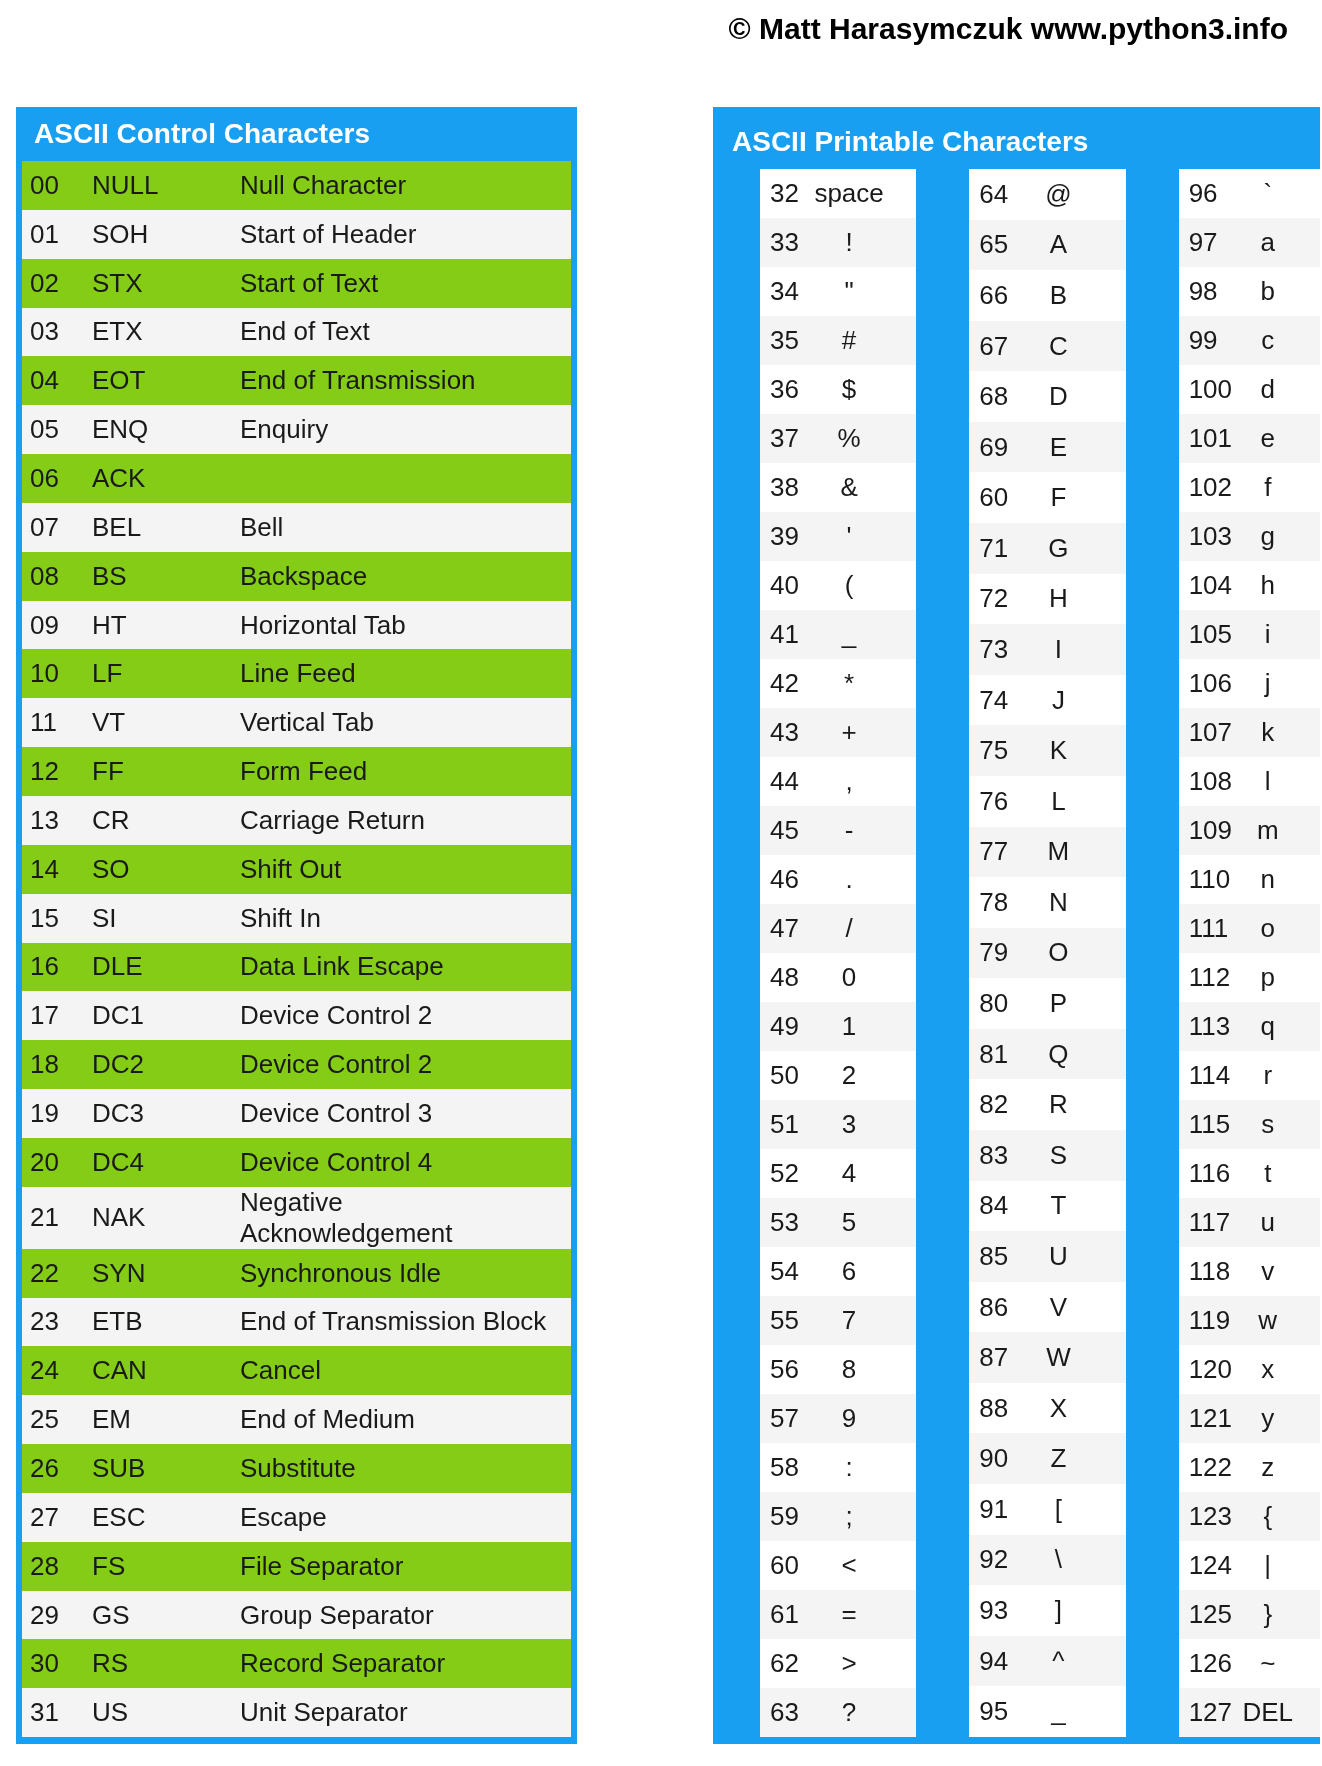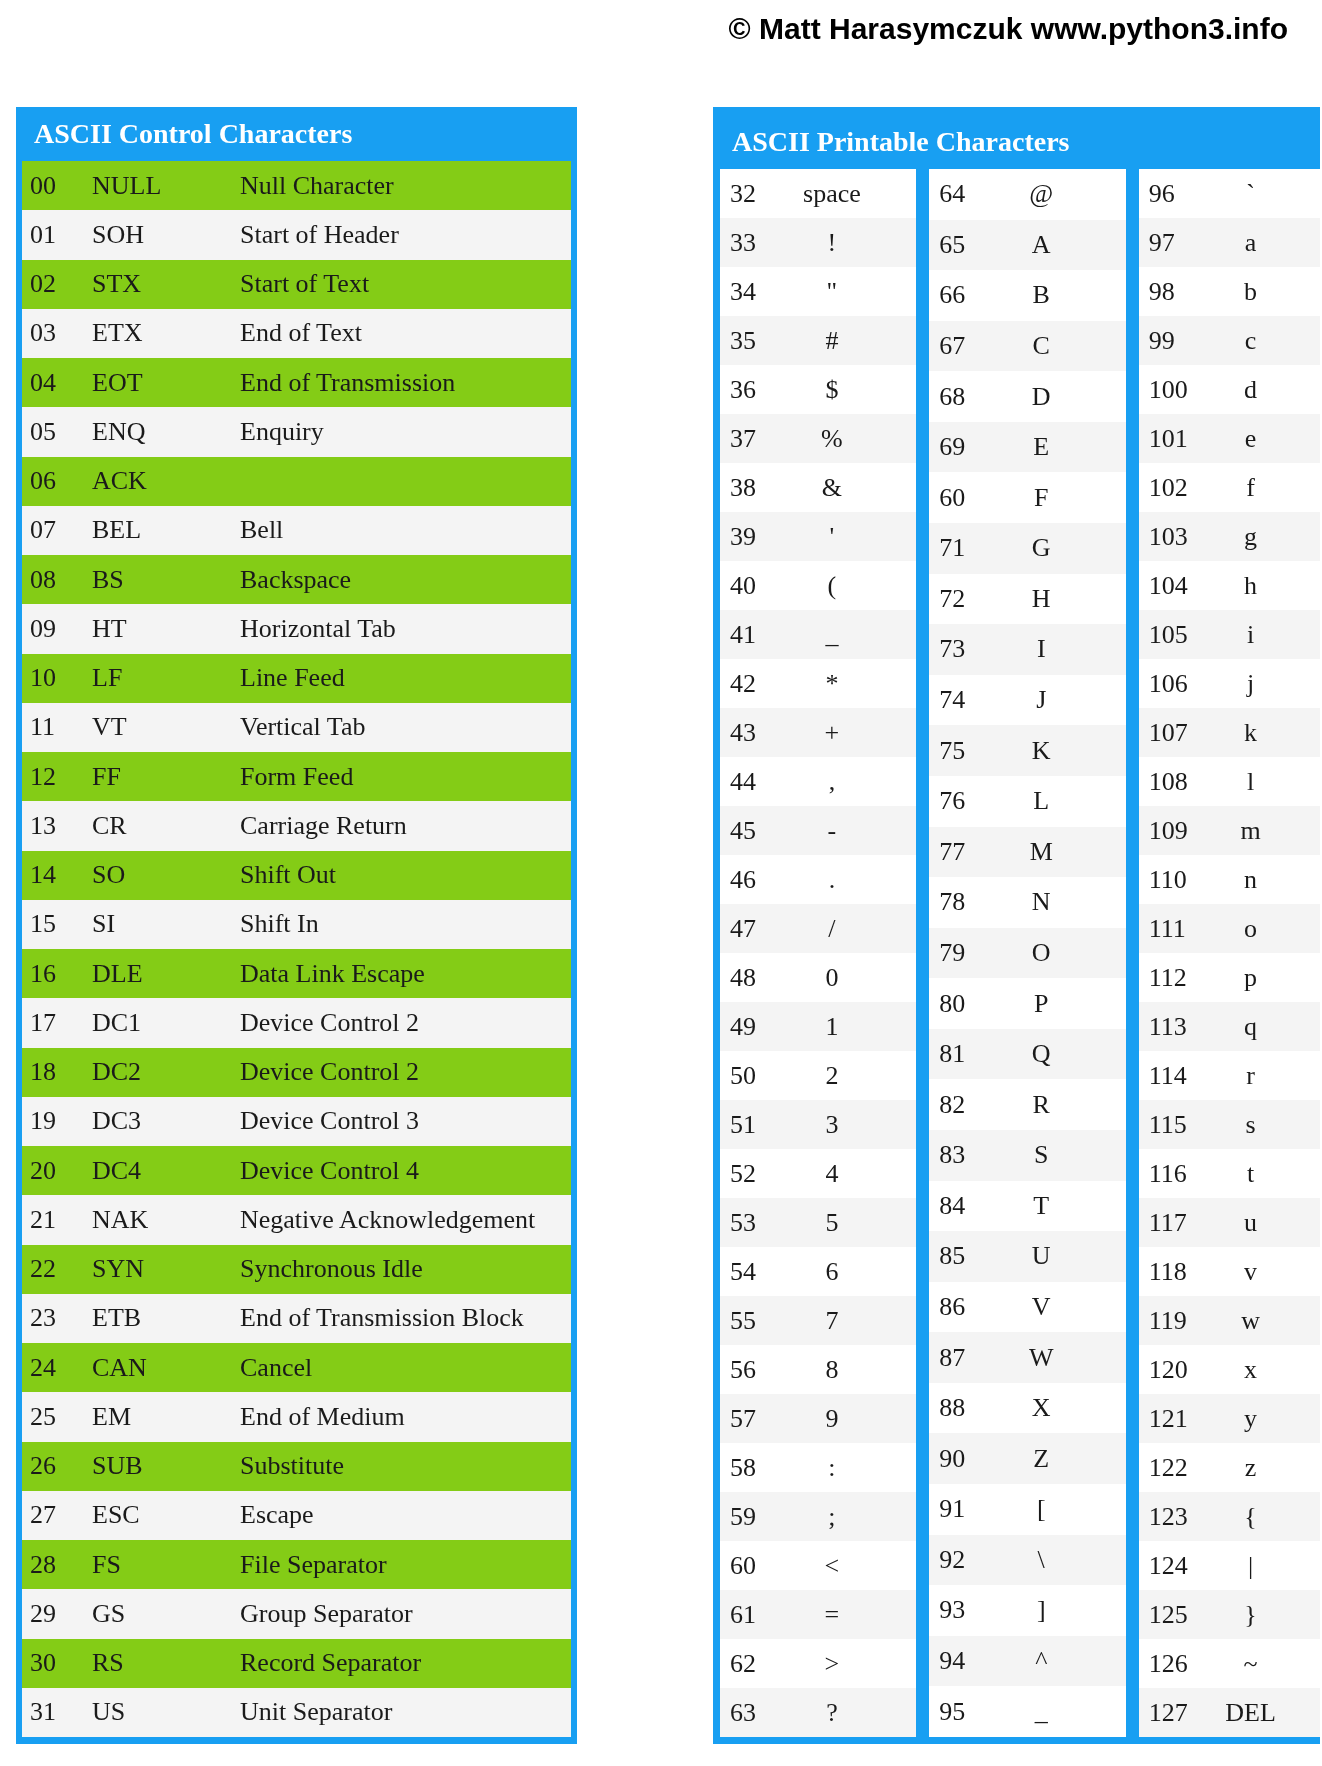--- a/index.html
+++ b/index.html
@@ -25,21 +25,20 @@
     letter-spacing: 0px;
     white-space: nowrap;
   }
   .ascii-table {
     position: absolute;
     top: 107px;
     background: #189FF2;
     display: flex;
     flex-direction: column;
     padding: 0 6px 7px 6px;
-    font-family: Liberation Serif, serif;
   }
   .table-control   { left: 16px;  width: 561px; height: 1637px; }
   .table-printable { left: 713px; width: 629px; height: 1637px; padding: 8px 7px 7px 7px; }
   .table-title {
     height: 54px;
     display: flex;
     align-items: center;
     padding-left: 12px;
     color: #ffffff;
     font-size: 28px;
@@ -69,20 +68,21 @@
   .panels {
     flex: 1;
     display: flex;
     gap: 13px;
   }
   .panel {
     flex: 1;
     background: #ffffff;
     display: flex;
     flex-direction: column;
+    margin-left: 40px;
   }
   .prow {
     flex: 1;
     position: relative;
     display: flex;
     align-items: center;
     font-size: 26px;
     background: #ffffff;
   }
   .prow:nth-child(even) { background: #f4f4f4; }

